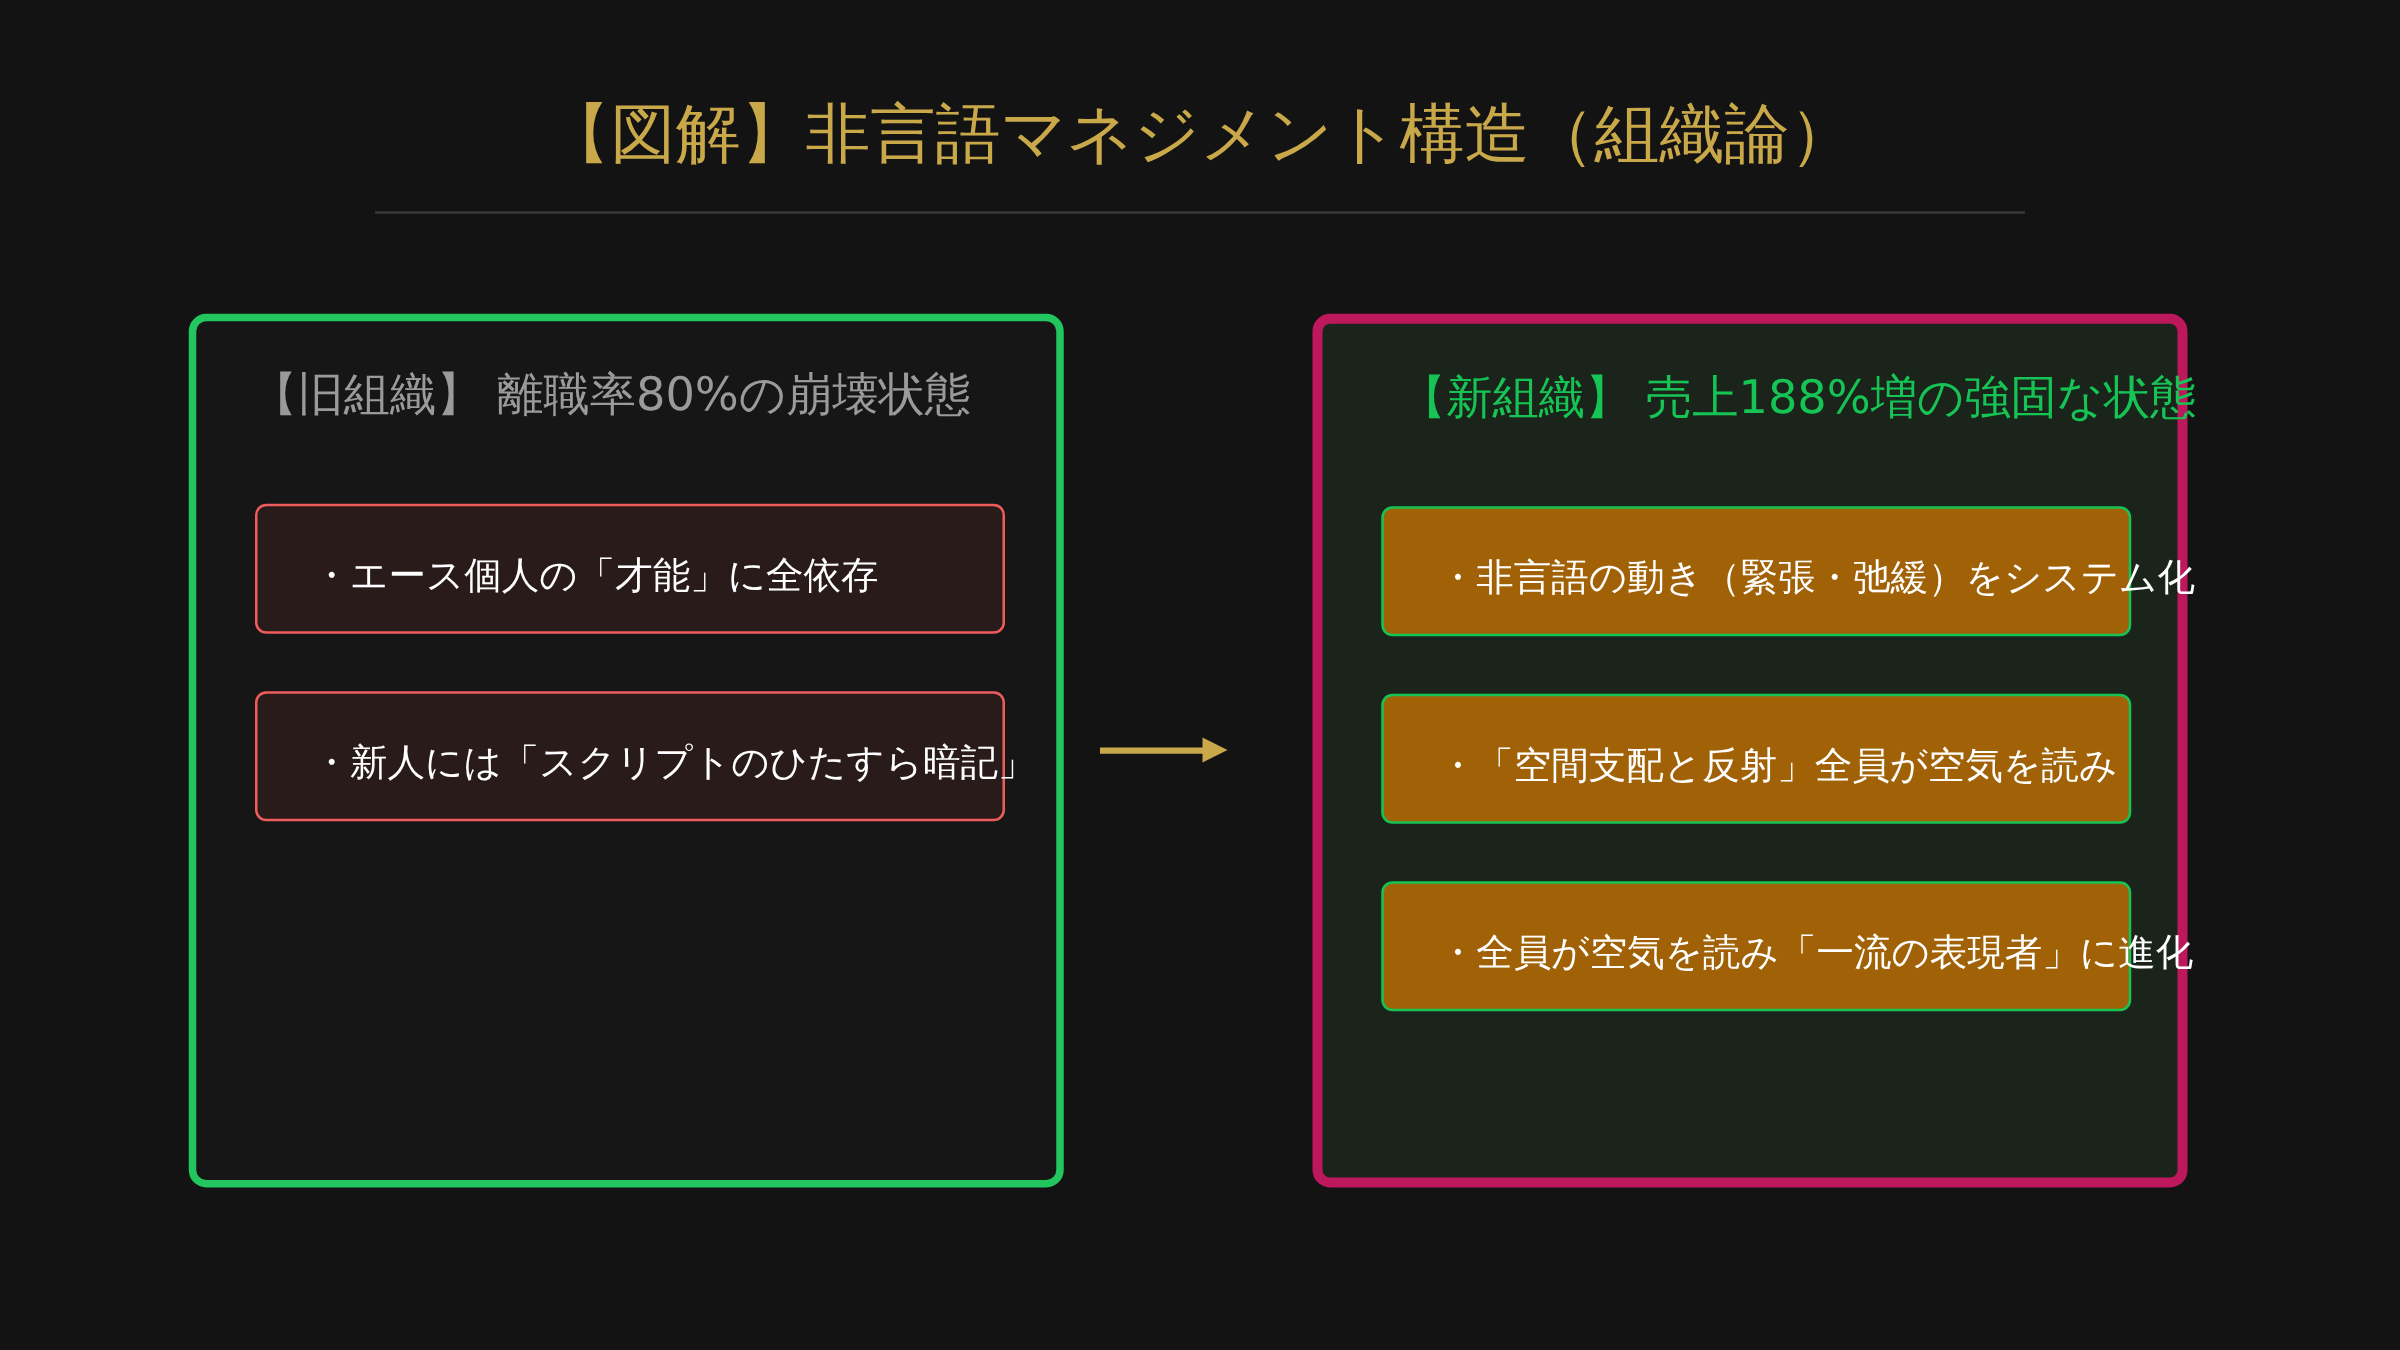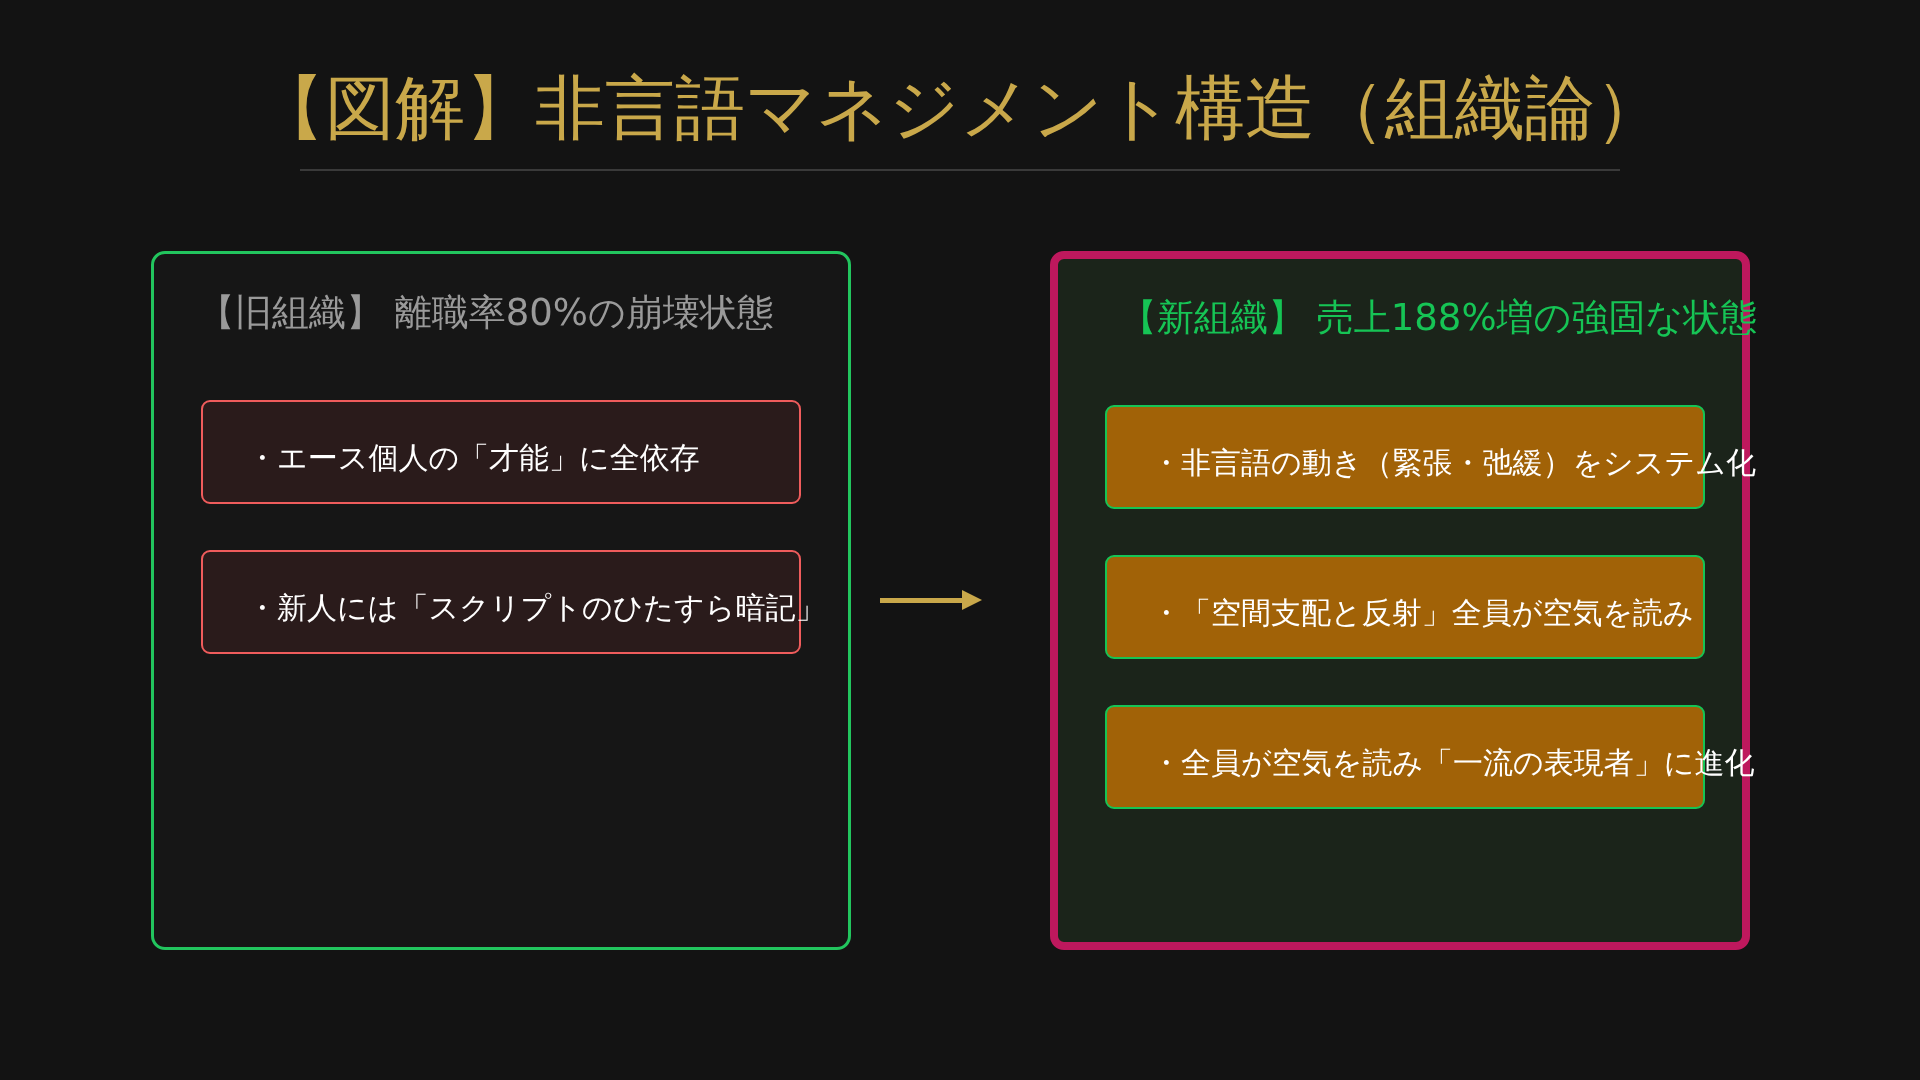--- a/index.html
+++ b/index.html
@@ -15,21 +15,21 @@
       position: relative;
       width: 1920px;
       height: 1080px;
     }
     .title {
       position: absolute;
       left: 0;
       top: 72px;
       width: 1920px;
       text-align: center;
-      font-size: 70px;
+      font-size: 52px;
       line-height: 72px;
       color: #c9a84a;
       letter-spacing: 0px;
       white-space: nowrap;
     }
     .divider {
       position: absolute;
       left: 300px;
       top: 169px;
       width: 1320px;
@@ -39,21 +39,21 @@
     .panel {
       position: absolute;
       top: 251px;
       width: 700px;
       height: 699px;
       box-sizing: border-box;
       border-radius: 14px;
     }
     .panel.old {
       left: 151px;
-      border: 3px solid #22c55e;
+      border: 6px solid #22c55e;
       background: #161616;
       padding-left: 44px;
     }
     .panel.new {
       left: 1050px;
       border: 8px solid #be185d;
       background: #1b241a;
     }
     .panel-header {
       position: absolute;

